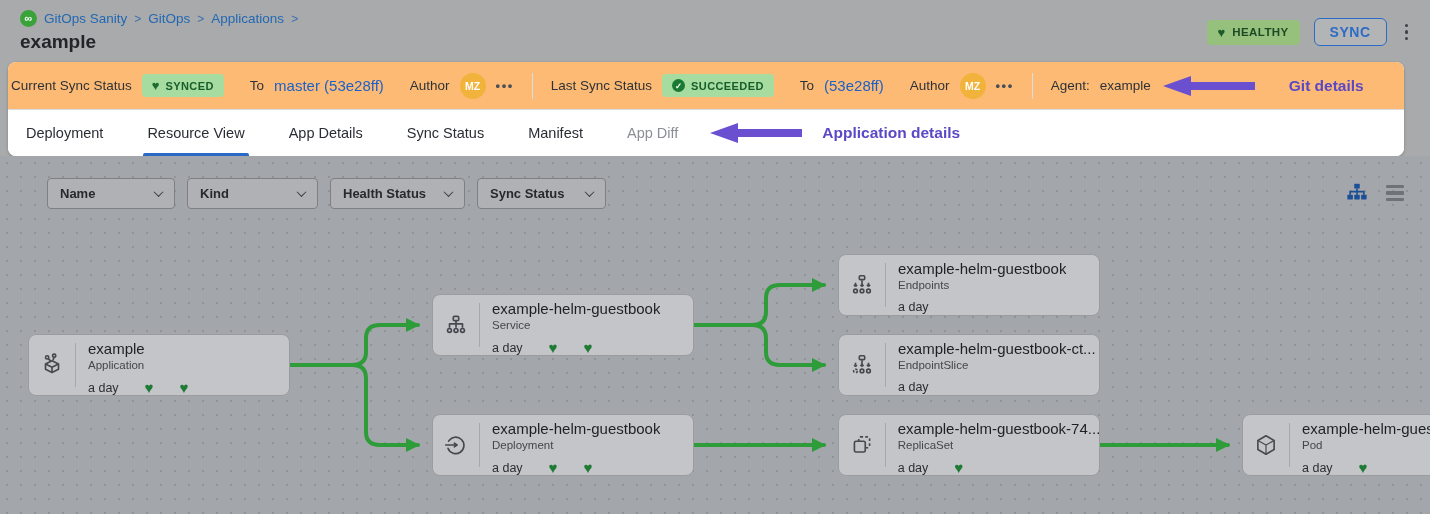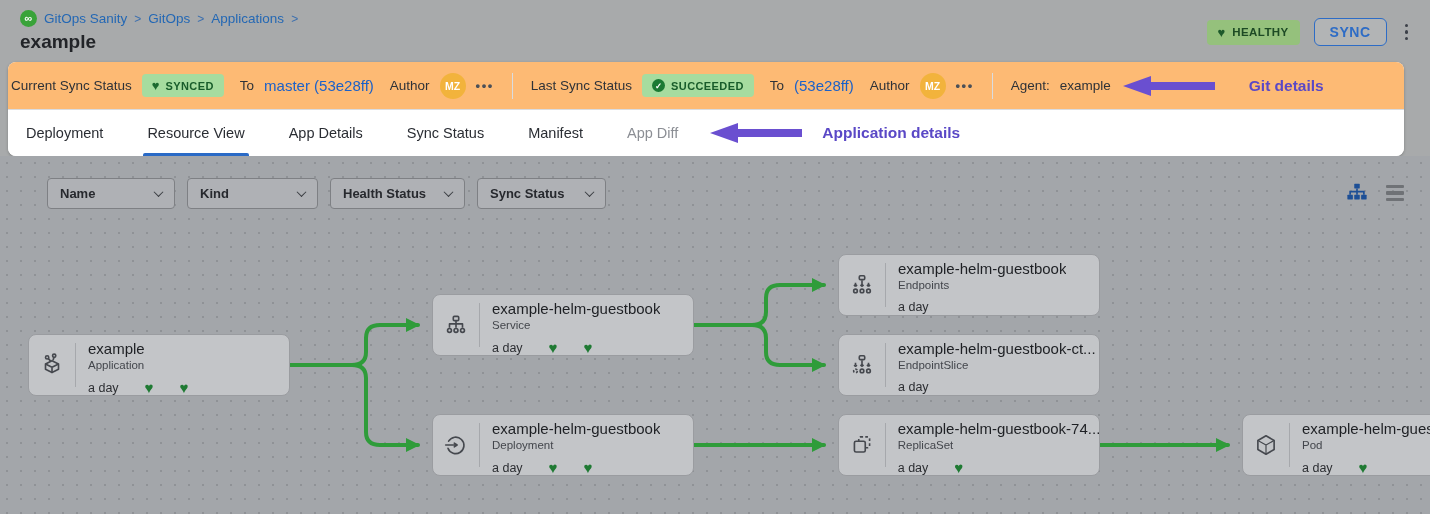--- a/index.html
+++ b/index.html
@@ -39,21 +39,21 @@
   .status-badge { display:flex; align-items:center; gap:6px; background:#a6dc9f; border-radius:4px; padding:5px 10px; }
   .status-badge .badge-text { font-size:11px; font-weight:bold; color:#185c2a; letter-spacing:.4px; }
   .check-circle { width:13px; height:13px; border-radius:50%; background:#1a7a33; color:#fff;
     display:flex; align-items:center; justify-content:center; font-size:8.5px; font-weight:bold; }
   .check-circle::before { content:"\2713"; }
   .ref-link { color:#1b61c9; font-weight:normal; font-size:15px; cursor:pointer; }
   .avatar { width:26px; height:26px; border-radius:50%; background:#f2b33c; color:#fff;
     display:flex; align-items:center; justify-content:center; font-size:10.5px; font-weight:bold; }
   .dots-menu { color:#4b5058; font-weight:bold; font-size:13px; letter-spacing:1.5px; cursor:pointer; }
   .v-sep { width:1px; height:26px; background:#d9dce0; margin:0 8px; }
-  .to-label { margin-left:6px; }
+  .to-label { margin-left:16px; }
 
   
   .annot-arrow { flex:none; }
   .annot-text { color:#5a48c6; font-weight:bold; font-size:15.5px; }
   .git-annot-text { margin-left:22px; }
 
   
   .tabs-row { height:46px; display:flex; align-items:stretch; padding:0 18px; gap:44px; background:#fff;
     border-radius:0 0 8px 8px; }
   .tab { display:flex; align-items:center; font-size:14.5px; color:#2a2d33; cursor:pointer; position:relative; }

